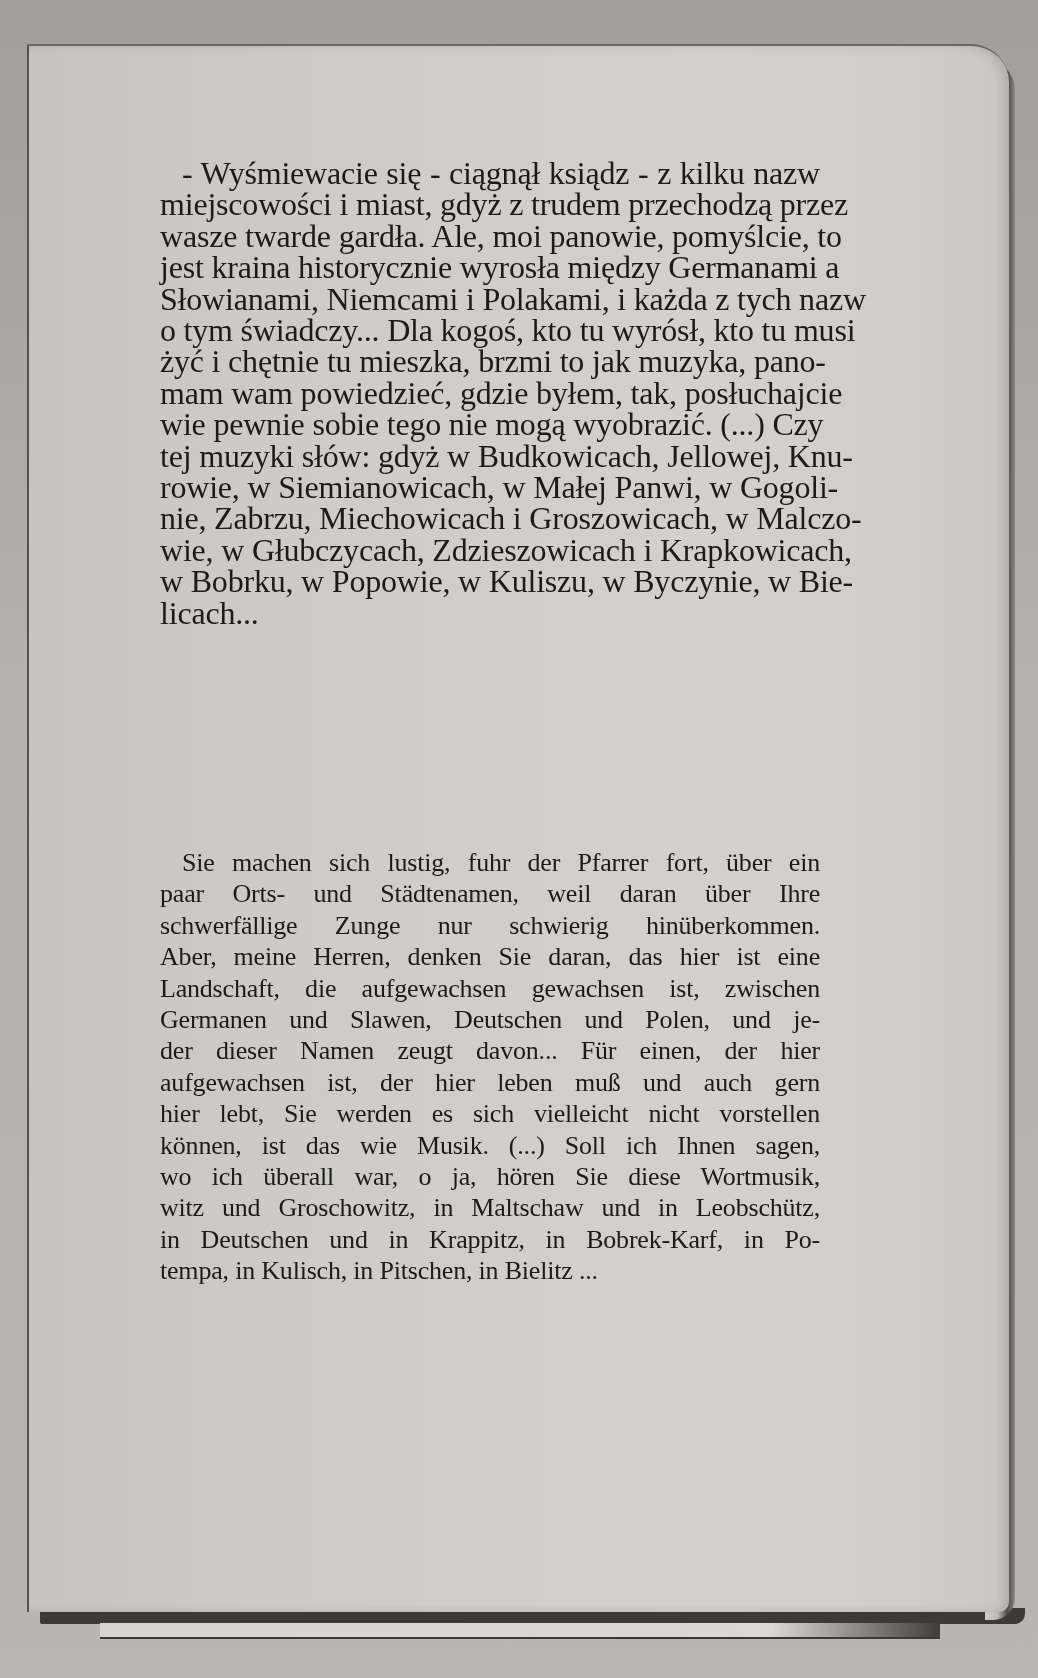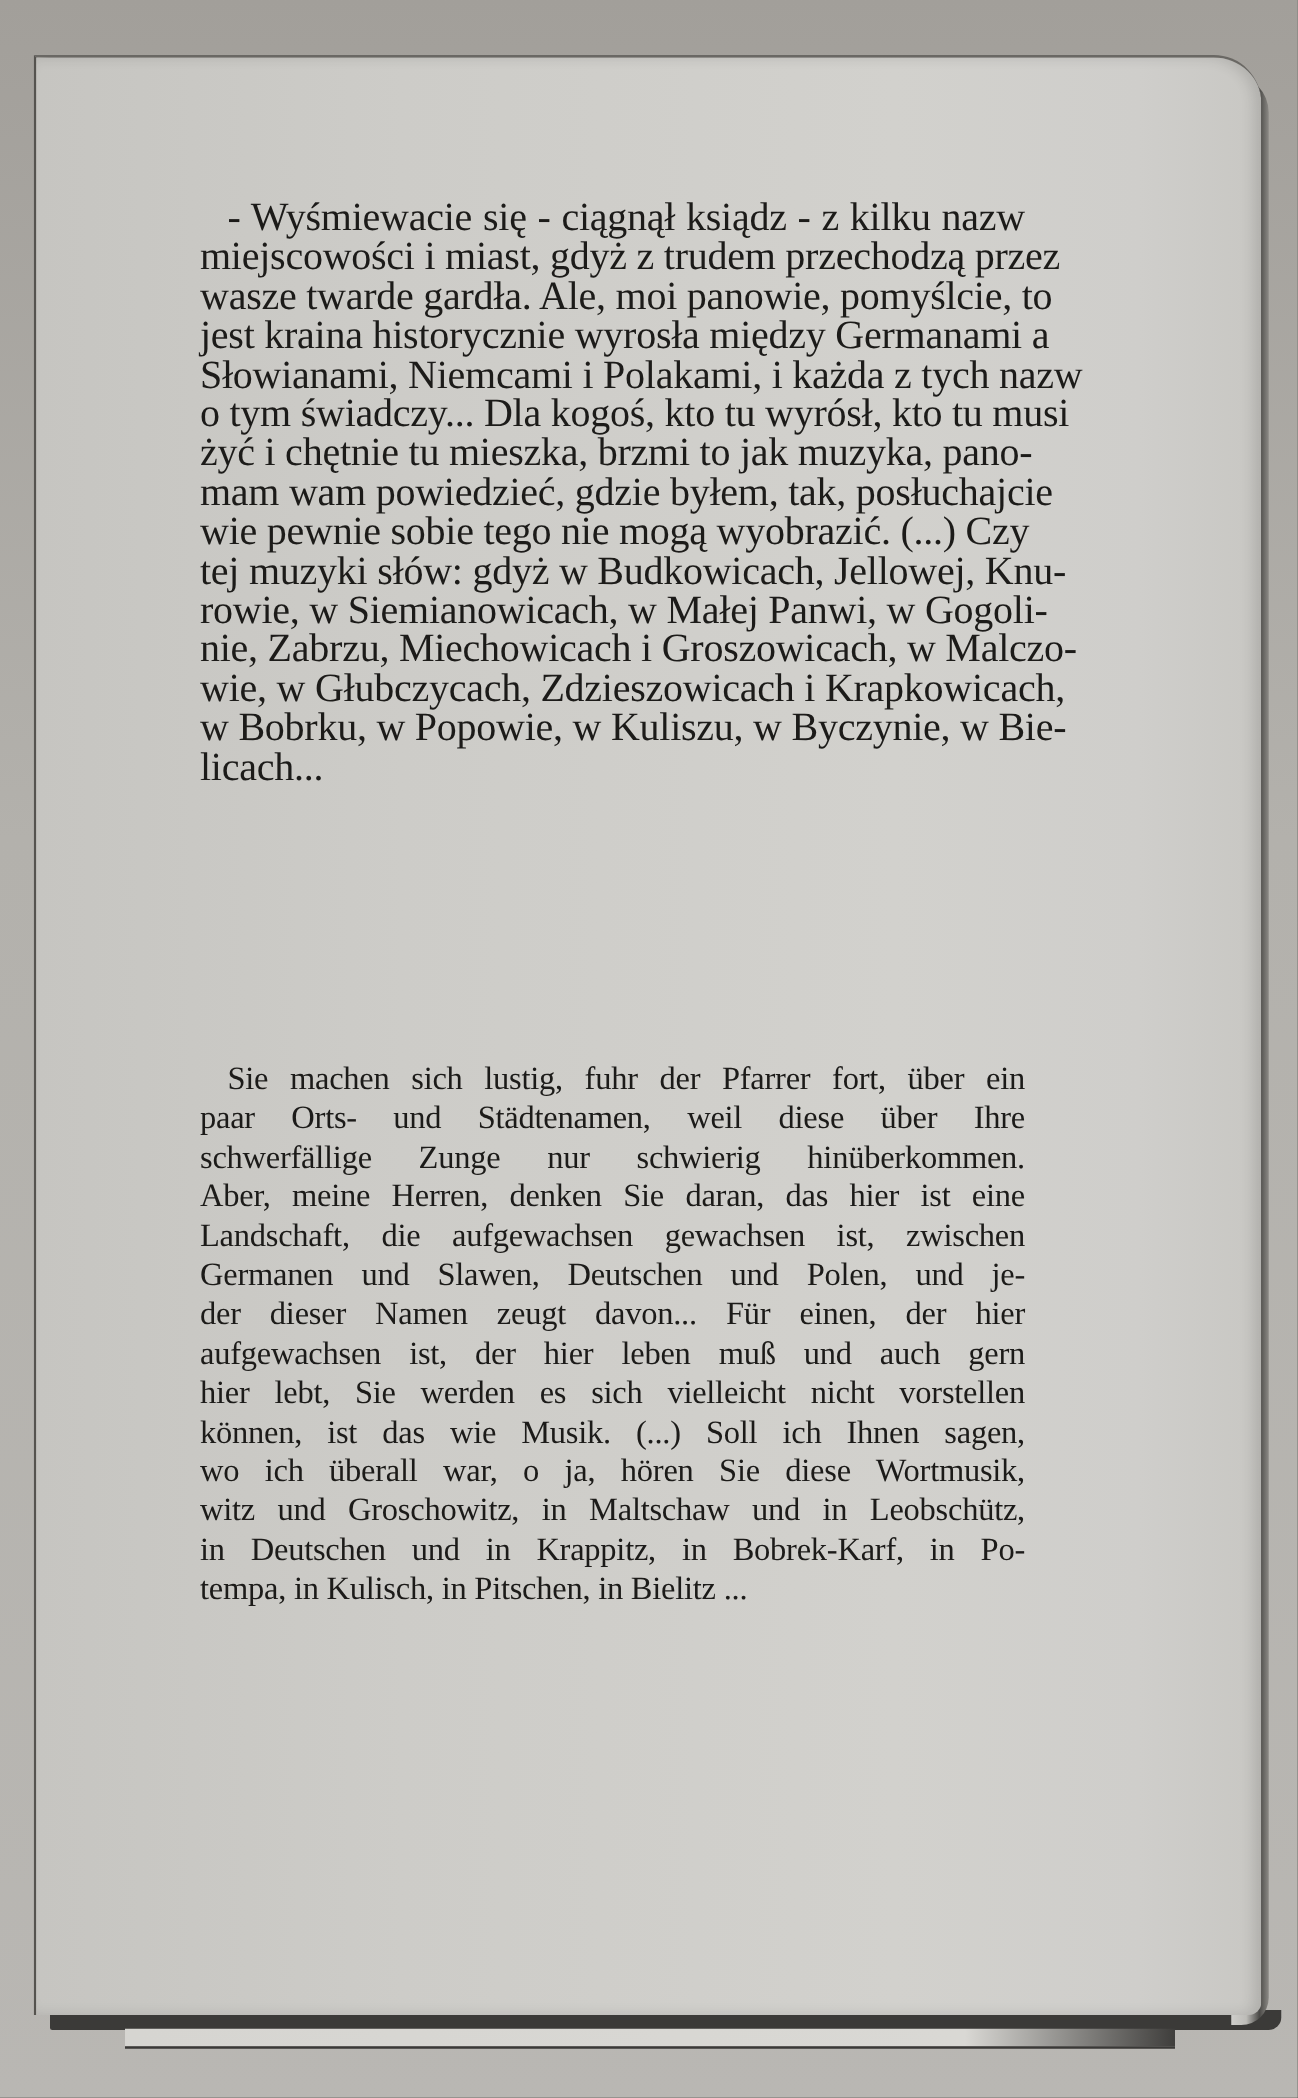--- a/index.html
+++ b/index.html
@@ -109,21 +109,21 @@
   <span class="line">tej muzyki słów: gdyż w Budkowicach, Jellowej, Knu-</span>
   <span class="line">rowie, w Siemianowicach, w Małej Panwi, w Gogoli-</span>
   <span class="line">nie, Zabrzu, Miechowicach i Groszowicach, w Malczo-</span>
   <span class="line">wie, w Głubczycach, Zdzieszowicach i Krapkowicach,</span>
   <span class="line">w Bobrku, w Popowie, w Kuliszu, w Byczynie, w Bie-</span>
   <span class="line last">licach...</span>
 </div>
 
 <div class="text-block" id="german-paragraph">
   <span class="line indent">Sie machen sich lustig, fuhr der Pfarrer fort, über ein</span>
-  <span class="line">paar Orts- und Städtenamen, weil diese über Ihre</span>
+  <span class="line">paar Orts- und Städtenamen, weil daran über Ihre</span>
   <span class="line">schwerfällige Zunge nur schwierig hinüberkommen.</span>
   <span class="line">Aber, meine Herren, denken Sie daran, das hier ist eine</span>
   <span class="line">Landschaft, die aufgewachsen gewachsen ist, zwischen</span>
   <span class="line">Germanen und Slawen, Deutschen und Polen, und je-</span>
   <span class="line">der dieser Namen zeugt davon... Für einen, der hier</span>
   <span class="line">aufgewachsen ist, der hier leben muß und auch gern</span>
   <span class="line">hier lebt, Sie werden es sich vielleicht nicht vorstellen</span>
   <span class="line">können, ist das wie Musik. (...) Soll ich Ihnen sagen,</span>
   <span class="line">wo ich überall war, o ja, hören Sie diese Wortmusik,</span>
   <span class="line">witz und Groschowitz, in Maltschaw und in Leobschütz,</span>

